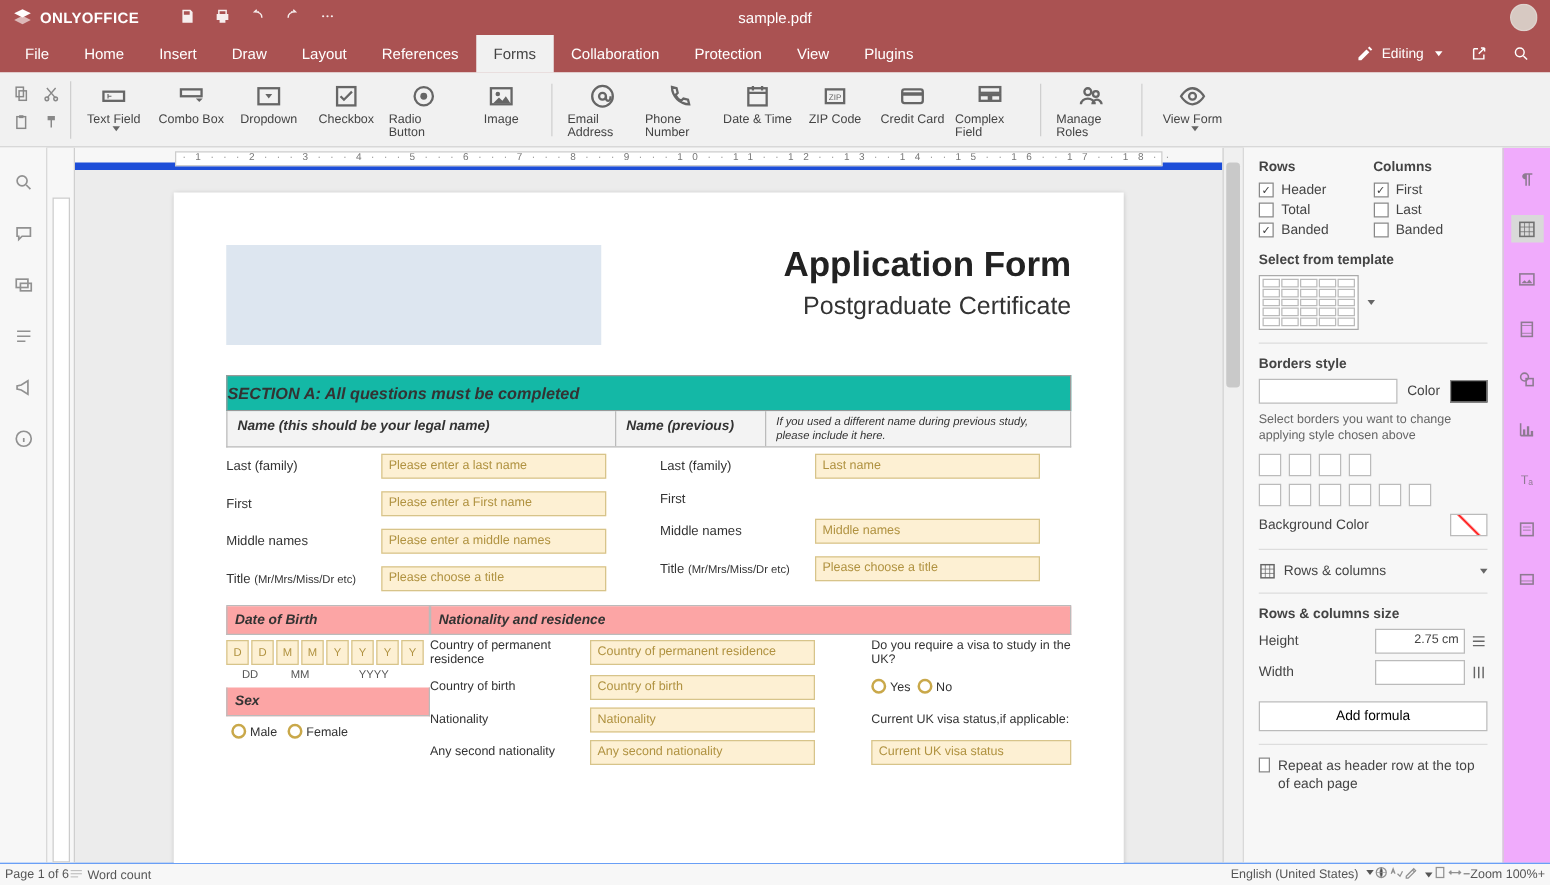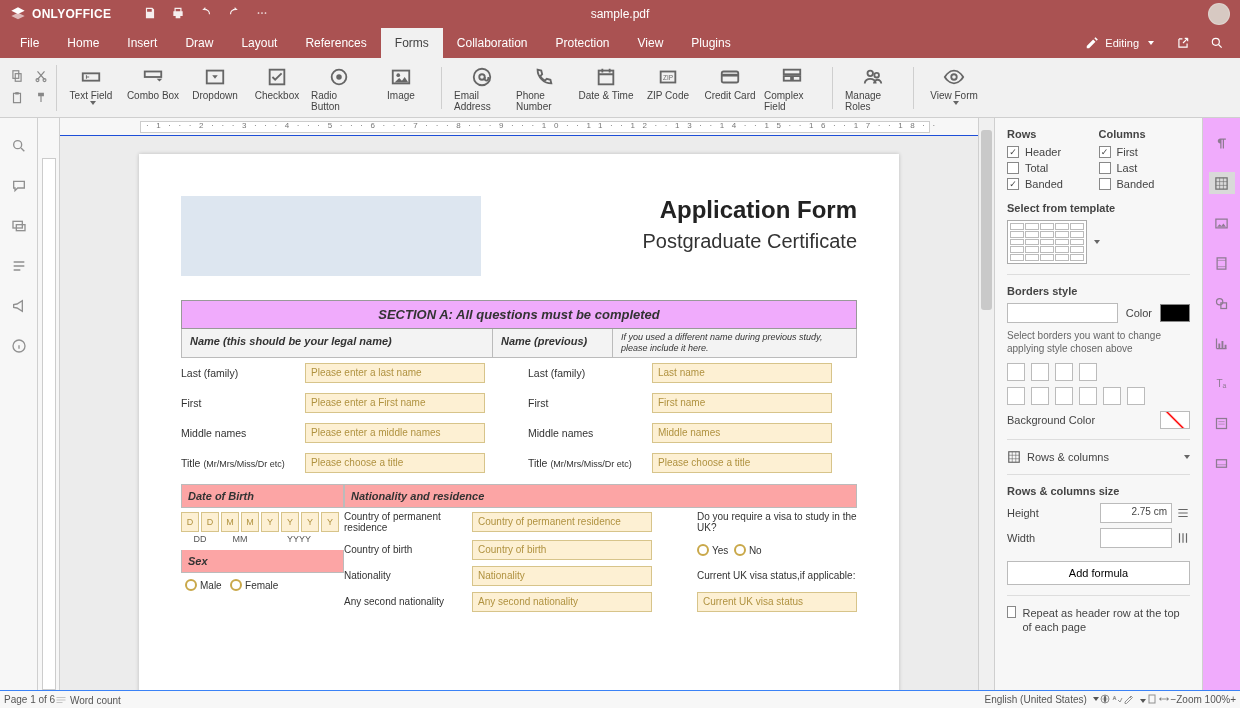--- a/index.html
+++ b/index.html
@@ -26,31 +26,31 @@
 .ribbon .mini svg { width: 14px; height: 14px; }
 .ribbon .btn { display: flex; flex-direction: column; align-items: center; justify-content: flex-start; width: 56px; height: 48px; font-size: 10px; color: #444; cursor: pointer; padding-top: 2px; }
 .ribbon .btn svg { width: 22px; height: 22px; margin-bottom: 2px; }
 .ribbon .sep { width: 1px; height: 42px; background: #cfcfcf; margin: 0 6px; }
 .workarea { display: flex; height: 572px; }
 .lefttools { width: 38px; background: #f7f7f7; border-right: 1px solid #cfcfcf; display: flex; flex-direction: column; align-items: center; padding-top: 20px; gap: 22px; }
 .lefttools svg { width: 16px; height: 16px; opacity: .7; }
 .vruler { width: 22px; background: #f7f7f7; border-right: 1px solid #cfcfcf; position: relative; }
 .vruler .strip { position: absolute; left: 4px; top: 40px; bottom: 0; width: 14px; background: #fff; border: 1px solid #ccc; }
 .canvaswrap { flex: 1; background: #ececec; display: flex; flex-direction: column; overflow: hidden; }
-.hruler { height: 18px; background: #f7f7f7; border-bottom: 1px solid #1d4ed8; font-size: 8px; color: #777; padding: 0 80px; position:relative;}
+.hruler { height: 18px; background: #f7f7f7; border-bottom: 6px solid #1d4ed8; font-size: 8px; color: #777; padding: 0 80px; position:relative;}
 .hruler .box{position:absolute; left:80px; right:48px; top:3px; height:12px; background:#fff; border:1px solid #ccc;}
 .hruler .nums{position:absolute; left:86px; top:3px; letter-spacing:7.6px;}
 .canvas { flex: 1; overflow: auto; display: flex; justify-content: center; }
 .page { width: 760px; min-height: 900px; background: #fff; margin: 18px 0; box-shadow: 0 0 4px rgba(0,0,0,.2); padding: 42px; font-size: 11px; color: #333; }
 .page .headerrow { display: flex; align-items: flex-start; }
 .logo-ph { width: 300px; height: 80px; background: #dde6f0; }
 .titleblk { margin-left: auto; text-align: right; }
-.titleblk .maintitle { font-size: 24px; font-weight: 700; color: #222; text-align: right; }
+.titleblk .maintitle { font-size: 28px; font-weight: 700; color: #222; text-align: right; }
 .titleblk .subtitle { font-size: 20px; color: #333; margin-top: 6px; }
-.secA { margin-top: 24px; background: #f0abfc; border: 1px solid #999; text-align: center; font-style: italic; font-weight: 700; font-size: 13px; padding: 6px 0; }
+.secA { margin-top: 24px; background: #14b8a6; border: 1px solid #999; font-style: italic; font-weight: 700; font-size: 13px; padding: 6px 0; }
 .secA1 { background: #e9e9e9; border: 1px solid #bbb; border-top: none; padding: 6px 8px; font-weight: 700; font-size: 12px; }
 .nameheader { display: flex; border: 1px solid #bbb; border-top: none; background: #f3f3f3; }
 .nameheader .c1 { width: 310px; padding: 6px 8px; font-style: italic; font-weight: 700; }
 .nameheader .c2 { width: 120px; padding: 6px 8px; font-style: italic; font-weight: 700; border-left: 1px solid #bbb;}
 .nameheader .c3 { flex:1; padding:3px 8px; font-style: italic; font-size: 9px; border-left: 1px solid #bbb; line-height:1.2;}
 .fieldrow { display: flex; padding: 5px 0; align-items: center; }
 .fieldrow .lbl { width: 124px; font-size: 10.5px; }
 .fieldrow .fld { width: 180px; height: 20px; background: #fdf0d3; border: 1px solid #d7c48a; font-size: 10px; color: #b09240; padding: 3px 5px; }
 .twocol { display: flex; gap: 18px; }
 .twocol > div { flex: 1; }
@@ -365,21 +365,20 @@
                 <div class="fld">Please choose a title</div>
               </div>
           </div>
           <div>
             <div class="fieldrow">
                 <div class="lbl">Last (family)</div>
                 <div class="fld">Last name</div>
               </div>
             <div class="fieldrow">
                 <div class="lbl">First</div>
-                <div class="fld">First name</div>
               </div>
             <div class="fieldrow">
                 <div class="lbl">Middle names</div>
                 <div class="fld">Middle names</div>
               </div>
             <div class="fieldrow">
                 <div class="lbl"><span>Title</span> <span style="font-size:9px">(Mr/Mrs/Miss/Dr etc)</span></div>
                 <div class="fld">Please choose a title</div>
               </div>
           </div>

